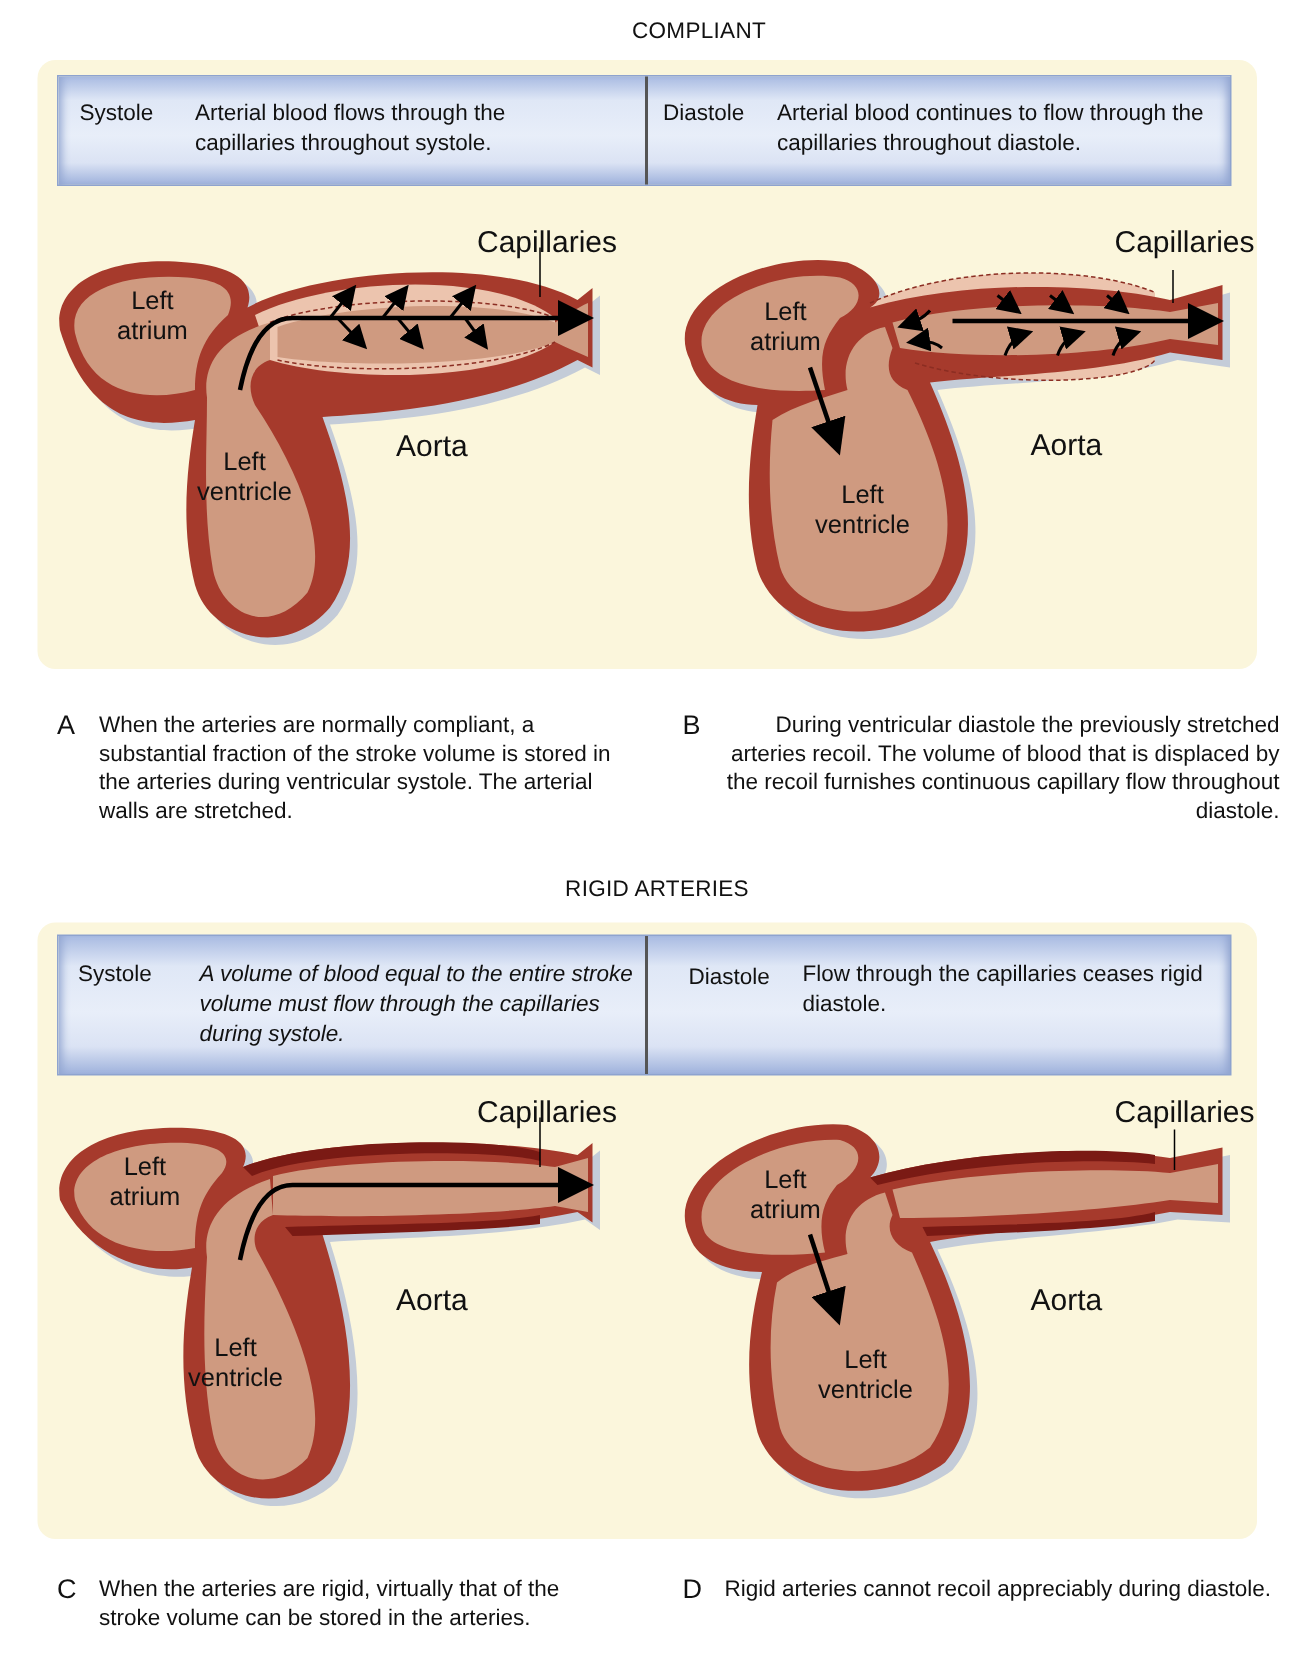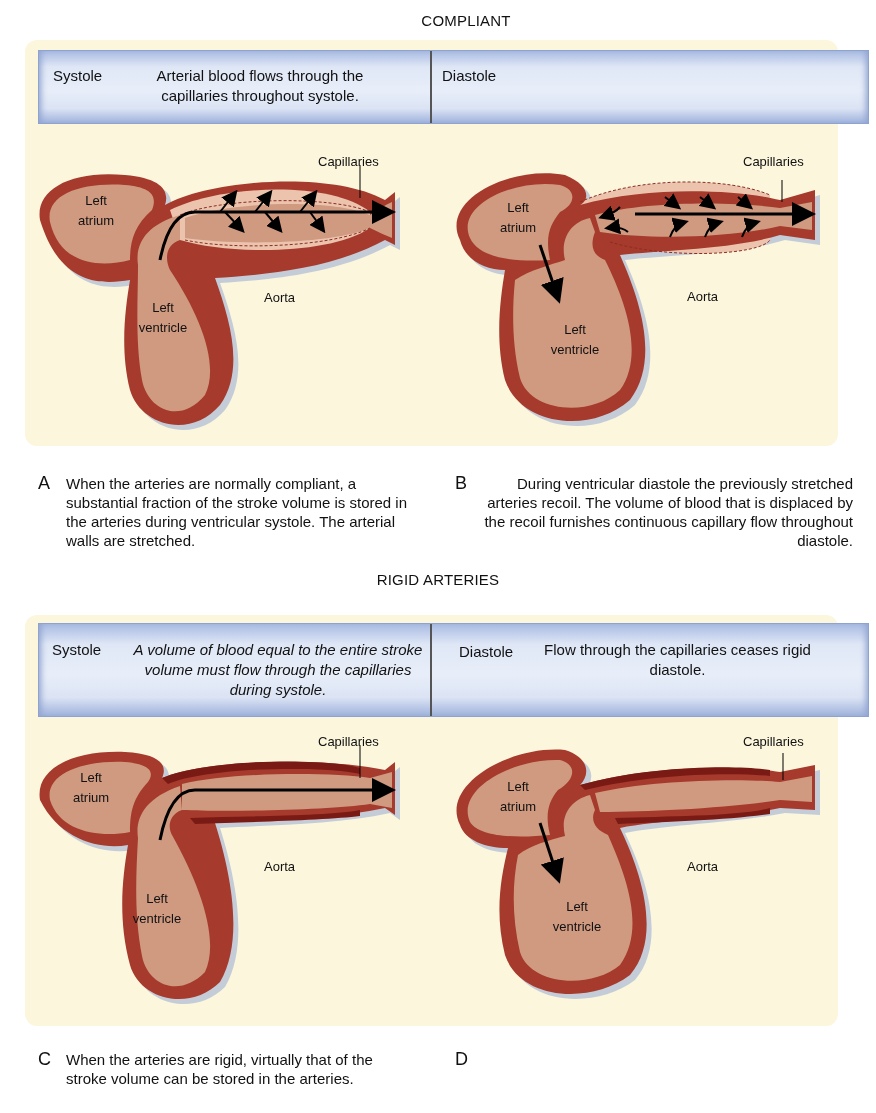--- a/index.html
+++ b/index.html
@@ -4,46 +4,47 @@
 <style>
   html, body { margin:0; padding:0; background:#ffffff; }
   body { width:876px; height:1113px; position:relative; overflow:hidden;
          font-family:"Liberation Sans", sans-serif; color:#111; }
   .section-title { position:absolute; left:0; width:876px; text-align:center;
          font-size:15px; letter-spacing:0.2px; }
   .panel { position:absolute; left:25px; width:813px; background:#fbf6dc;
          border-radius:12px; }
   .banner { position:absolute; left:13px; width:781px;
          background:linear-gradient(#a9bbe2 0%, #dfe7f6 22%, #e8eef9 55%, #dbe3f4 80%, #9fb2dc 100%);
-         border:1px solid #8ea3cf; box-shadow: inset 6px 0 6px -4px #8fa3cf, inset -6px 0 6px -4px #8fa3cf; padding-left: 48px; }
+         border:1px solid #8ea3cf; box-shadow: inset 6px 0 6px -4px #8fa3cf, inset -6px 0 6px -4px #8fa3cf; }
   .banner .divider { position:absolute; left:391px; top:0; bottom:0; width:2px; background:#555; }
   .bcell { position:absolute; top:0; bottom:0; font-size:15px; line-height:20px; }
   .bcell .lbl { position:absolute; }
-  .bcell .txt { position:absolute;text-align:center; }
+  .bcell .txt { position:absolute; }
   .diagram { position:absolute; }
-  .lab { position:absolute; font-size:13px; line-height:20px; text-align:center; }
-  .cap { position:absolute; font-size:13px; line-height:20px; }
+  .lab { position:absolute; font-size:17px; line-height:20px; text-align:center; }
+  .cap { position:absolute; font-size:20px; line-height:20px; }
   .caption { position:absolute; font-size:15px; line-height:19px; }
   .caption .letter { position:absolute; left:0; top:0; font-size:18px; }
   .caption .ctext { position:absolute; left:28px; top:0; width:360px; }
 </style>
 </head>
 <body>
 
 <div class="section-title" style="top:12px;padding-left:28px;">COMPLIANT</div>
 
 <div class="panel" style="top:40px; height:406px;">
   <div class="banner" style="top:10px; height:72px;">
     <div class="divider"></div>
     <div class="bcell" style="left:0; width:390px;">
       <span class="lbl" style="left:14px; top:15px;">Systole</span>
       <span class="txt" style="left:91px; top:15px; width:260px;">Arterial blood flows through the capillaries throughout systole.</span>
     </div>
     <div class="bcell" style="left:393px; width:388px;">
       <span class="lbl" style="left:10px; top:15px;">Diastole</span>
+      <span class="txt" style="left:86px; top:15px; width:305px;">Arterial blood continues to flow through the capillaries throughout diastole.</span>
     </div>
   </div>
 </div>
 
 <svg class="diagram" style="left:30px; top:150px;" width="390" height="290" viewBox="0 0 390 290">
   <defs>
     <marker id="ahA" markerWidth="8" markerHeight="8" refX="6" refY="4" orient="auto">
         <path d="M0,0 L8,4 L0,8 Z" fill="#000"></path>
       </marker>
   </defs>
@@ -106,21 +107,21 @@
 
 <div class="caption" style="left:38px; top:474px; width:390px; height:80px;">
   <span class="letter">A</span>
   <span class="ctext">When the arteries are normally compliant, a substantial fraction of the stroke volume is stored in the arteries during ventricular systole. The arterial walls are stretched.</span>
 </div>
 <div class="caption" style="left:455px; top:474px; width:400px; height:80px;">
   <span class="letter">B</span>
   <span class="ctext" style="width:370px;text-align:right;">During ventricular diastole the previously stretched arteries recoil.  The volume of blood that is displaced by the recoil furnishes continuous capillary flow throughout diastole.</span>
 </div>
 
-<div class="section-title" style="top:571px;">RIGID ARTERIES</div>
+<div class="section-title" style="top:584px;">RIGID ARTERIES</div>
 
 <div class="panel" style="top:615px; height:411px;">
   <div class="banner" style="top:8px; height:92px;">
     <div class="divider"></div>
     <div class="bcell" style="left:0; width:390px;">
       <span class="lbl" style="left:13px; top:16px;">Systole</span>
       <span class="txt" style="left:94px; top:16px; width:290px;font-style:italic;">A volume of blood equal to the entire stroke volume must flow through the capillaries during systole.</span>
     </div>
     <div class="bcell" style="left:393px; width:388px;">
       <span class="lbl" style="left:27px; top:18px;">Diastole</span>
@@ -168,13 +169,14 @@
 <div class="lab" style="left:542px; top:897px; width:70px;">Left<br>ventricle</div>
 <div class="cap" style="left:687px; top:857px;">Aorta</div>
 <div class="cap" style="left:743px; top:732px;">Capillaries</div>
 
 <div class="caption" style="left:38px; top:1050px; width:390px; height:60px;">
   <span class="letter">C</span>
   <span class="ctext" style="width:330px;">When the arteries are rigid, virtually that of the stroke volume can be stored in the arteries.</span>
 </div>
 <div class="caption" style="left:455px; top:1050px; width:400px; height:60px;">
   <span class="letter">D</span>
+  <span class="ctext" style="width:370px;">Rigid arteries cannot recoil appreciably during diastole.</span>
 </div>
 
 </body></html>

